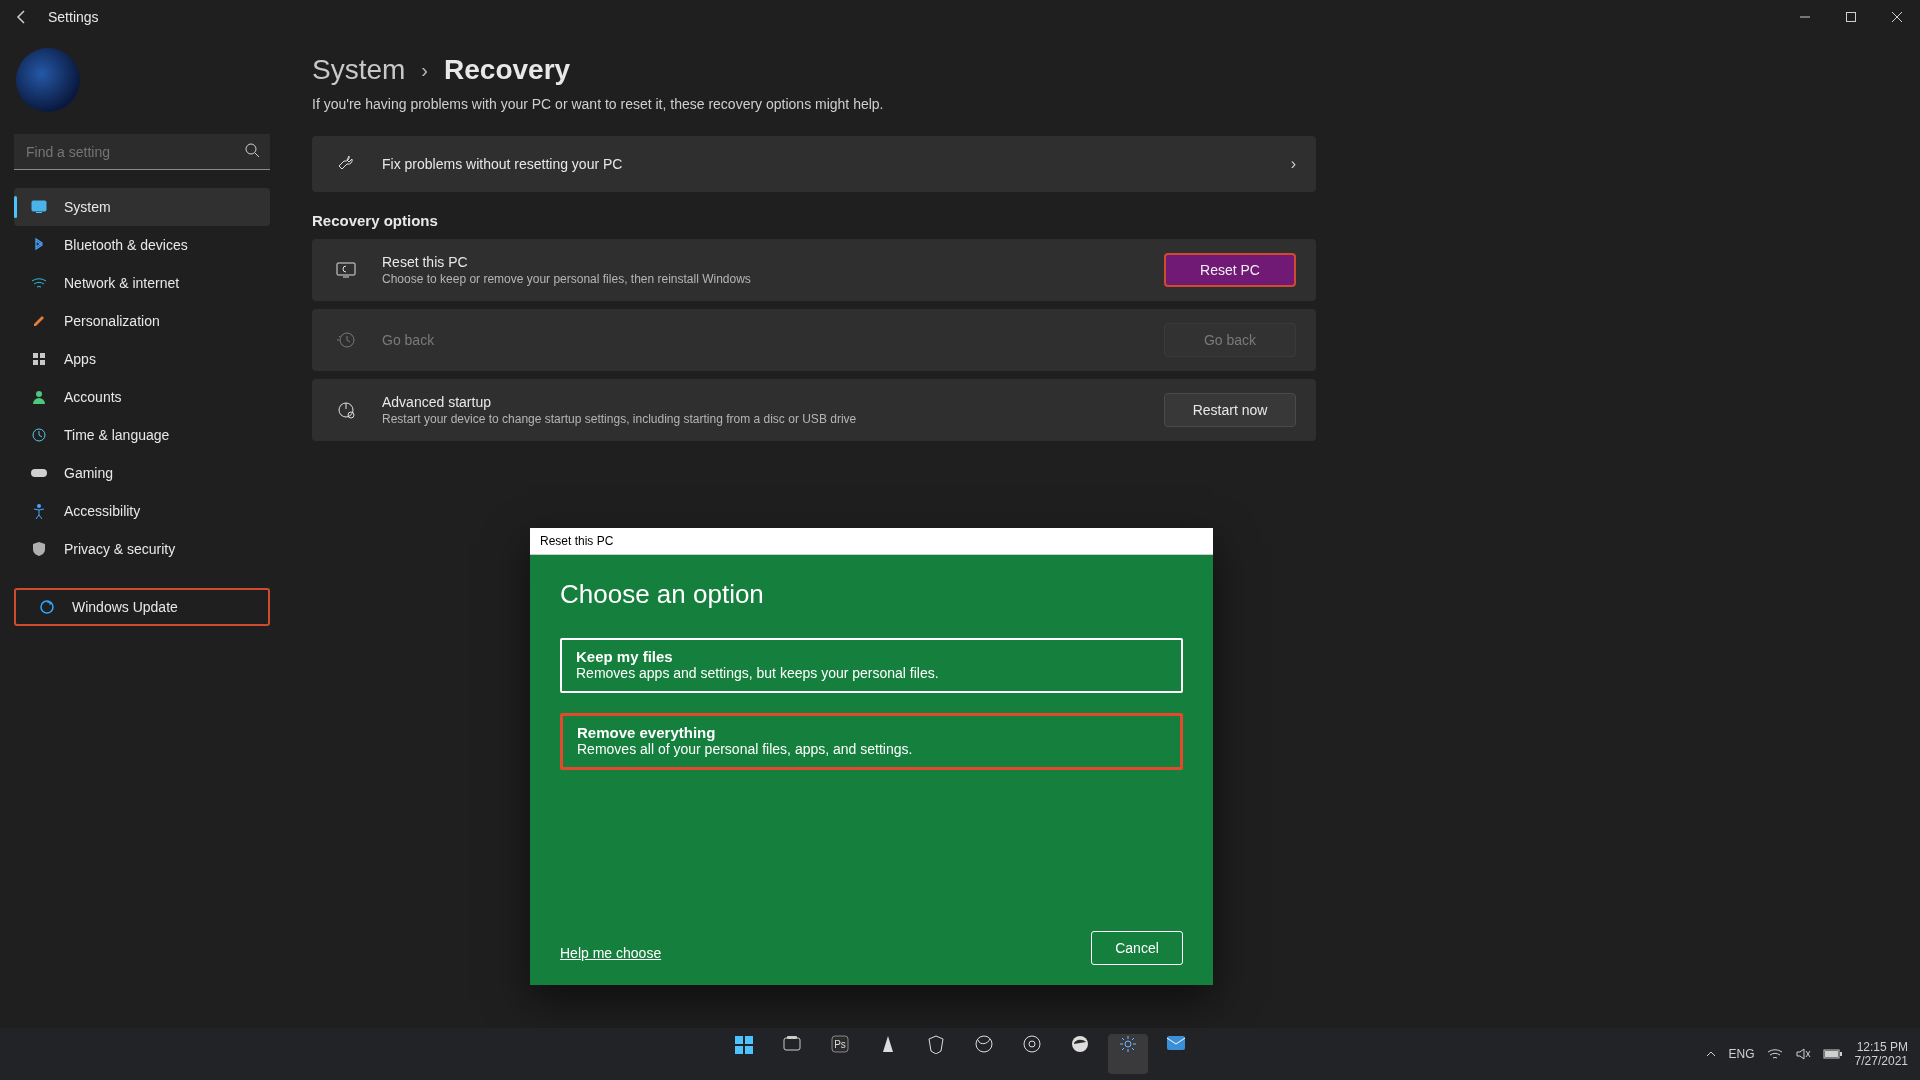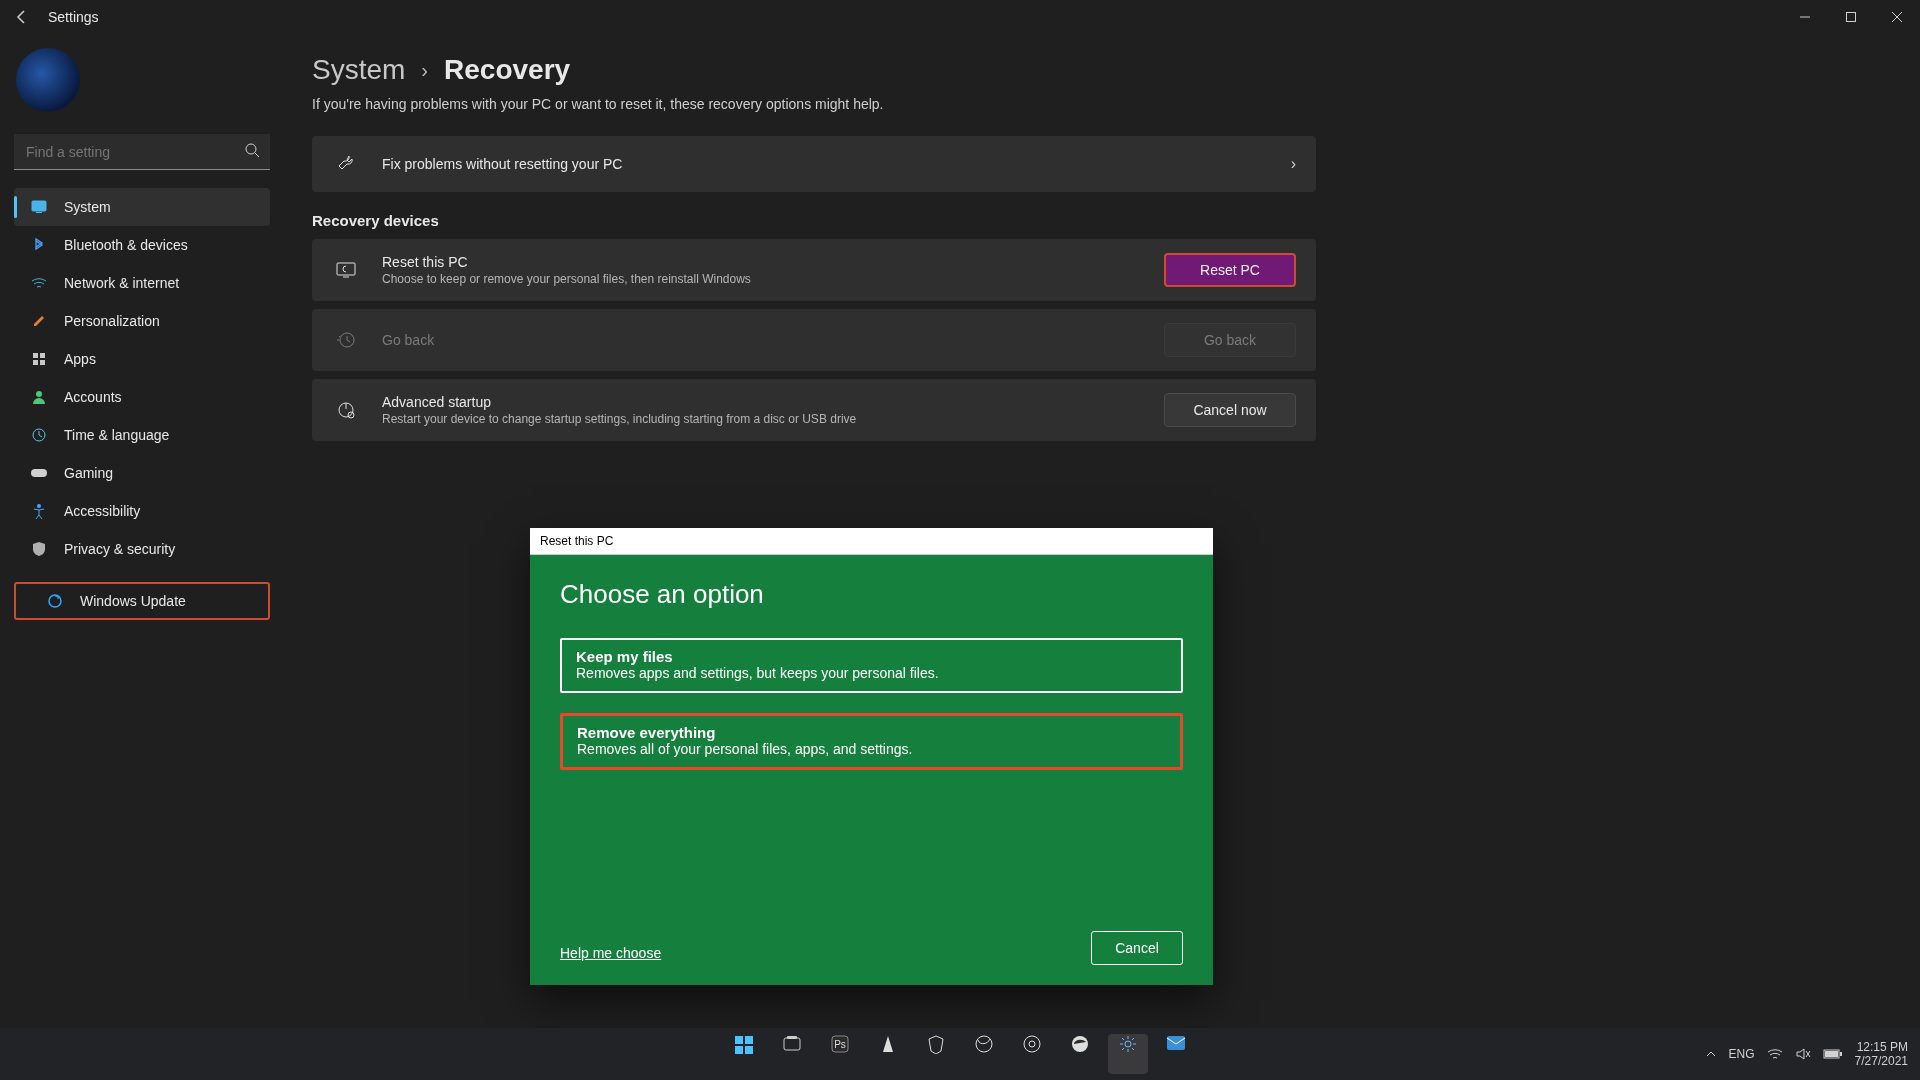--- a/index.html
+++ b/index.html
@@ -18,21 +18,21 @@
   .avatar { width:64px; height:64px; border-radius:50%; background:radial-gradient(circle at 40% 40%, #2558a8 0%, #0a1a3f 70%, #05081a 100%); margin:6px 0 22px 2px; }
   .search { position:relative; }
   .search input { width:100%; height:36px; background:#2c2c2c; border:none; border-bottom:1px solid #8a8a8a; color:#ef4444; padding:0 36px 0 12px; font-size:14px; outline:none; }
   .search .icon { position:absolute; right:10px; top:8px; color:#cfcfcf; }
 
   .nav { margin-top:18px; }
   .nav-item { display:flex; align-items:center; height:38px; padding-left:14px; border-radius:4px; position:relative; font-size:14px; }
   .nav-item .ico { width:22px; height:22px; margin-right:14px; display:flex; align-items:center; justify-content:center; font-size:14px; }
   .nav-item.active { background:#303030; }
   .nav-item.active::before { content:""; position:absolute; left:0; top:8px; bottom:8px; width:3px; background:#4cc2ff; border-radius:3px; }
-  .nav-item.highlight { border:2px solid #cf4b2c; border-radius:3px; padding-left:28px; margin-top:14px; }
+  .nav-item.highlight { border:2px solid #cf4b2c; border-radius:3px; padding-left:20px; margin-top:20px; }
 
   .main { flex:1; padding:20px 0 0 28px; }
   .crumb { display:flex; align-items:center; gap:16px; margin-bottom:10px; }
   .crumb-parent { font-size:28px; color:#c8c8c8; font-weight:500; }
   .crumb-sep { color:#bdbdbd; font-size:20px; }
   .crumb-page { font-size:28px; font-weight:700; }
   .subtext { color:#cfcfcf; font-size:14px; margin-bottom:24px; }
 
   .card { width:1004px; background:#2f2f2f; border-radius:4px; padding:14px 20px; display:flex; align-items:center; margin-bottom:8px; }
   .card.disabled .card-title, .card.disabled .card-desc { color:#7a7a7a; }
@@ -225,21 +225,21 @@
           <svg width="20" height="20" viewBox="0 0 20 20">
             <path d="M13 2a4 4 0 01-5 5L3 12l3 3 5-5a4 4 0 005-5l-3 3-2-2z" stroke="currentColor" fill="none"></path>
           </svg>
         </div>
       <div class="card-body">
         <div class="card-title">Fix problems without resetting your PC</div>
       </div>
       <div class="card-action chev">›</div>
     </div>
 
-    <div class="section-head">Recovery devices</div>
+    <div class="section-head">Recovery options</div>
 
     <div class="card">
       <div class="card-icon">
           <svg width="22" height="18" viewBox="0 0 22 18">
             <rect x="2" y="2" width="18" height="12" rx="1" stroke="currentColor" fill="none"></rect>
             <path d="M8 16h6" stroke="currentColor"></path>
             <path d="M11 5a3 3 0 100 6" stroke="currentColor" fill="none"></path>
           </svg>
         </div>
       <div class="card-body">
@@ -272,21 +272,21 @@
             <circle cx="10" cy="10" r="7" stroke="currentColor" fill="none"></circle>
             <path d="M10 3v6" stroke="currentColor"></path>
             <circle cx="15" cy="15" r="3" stroke="currentColor" fill="none"></circle>
           </svg>
         </div>
       <div class="card-body">
         <div class="card-title">Advanced startup</div>
         <div class="card-desc">Restart your device to change startup settings, including starting from a disc or USB drive</div>
       </div>
       <div class="card-action">
-          <div class="btn">Cancel now</div>
+          <div class="btn">Restart now</div>
         </div>
     </div>
   </div>
 </div>
 
 <div class="modal">
   <div class="modal-title">Reset this PC</div>
   <div class="modal-body">
     <div class="modal-head">Choose an option</div>
     <div class="opt">

